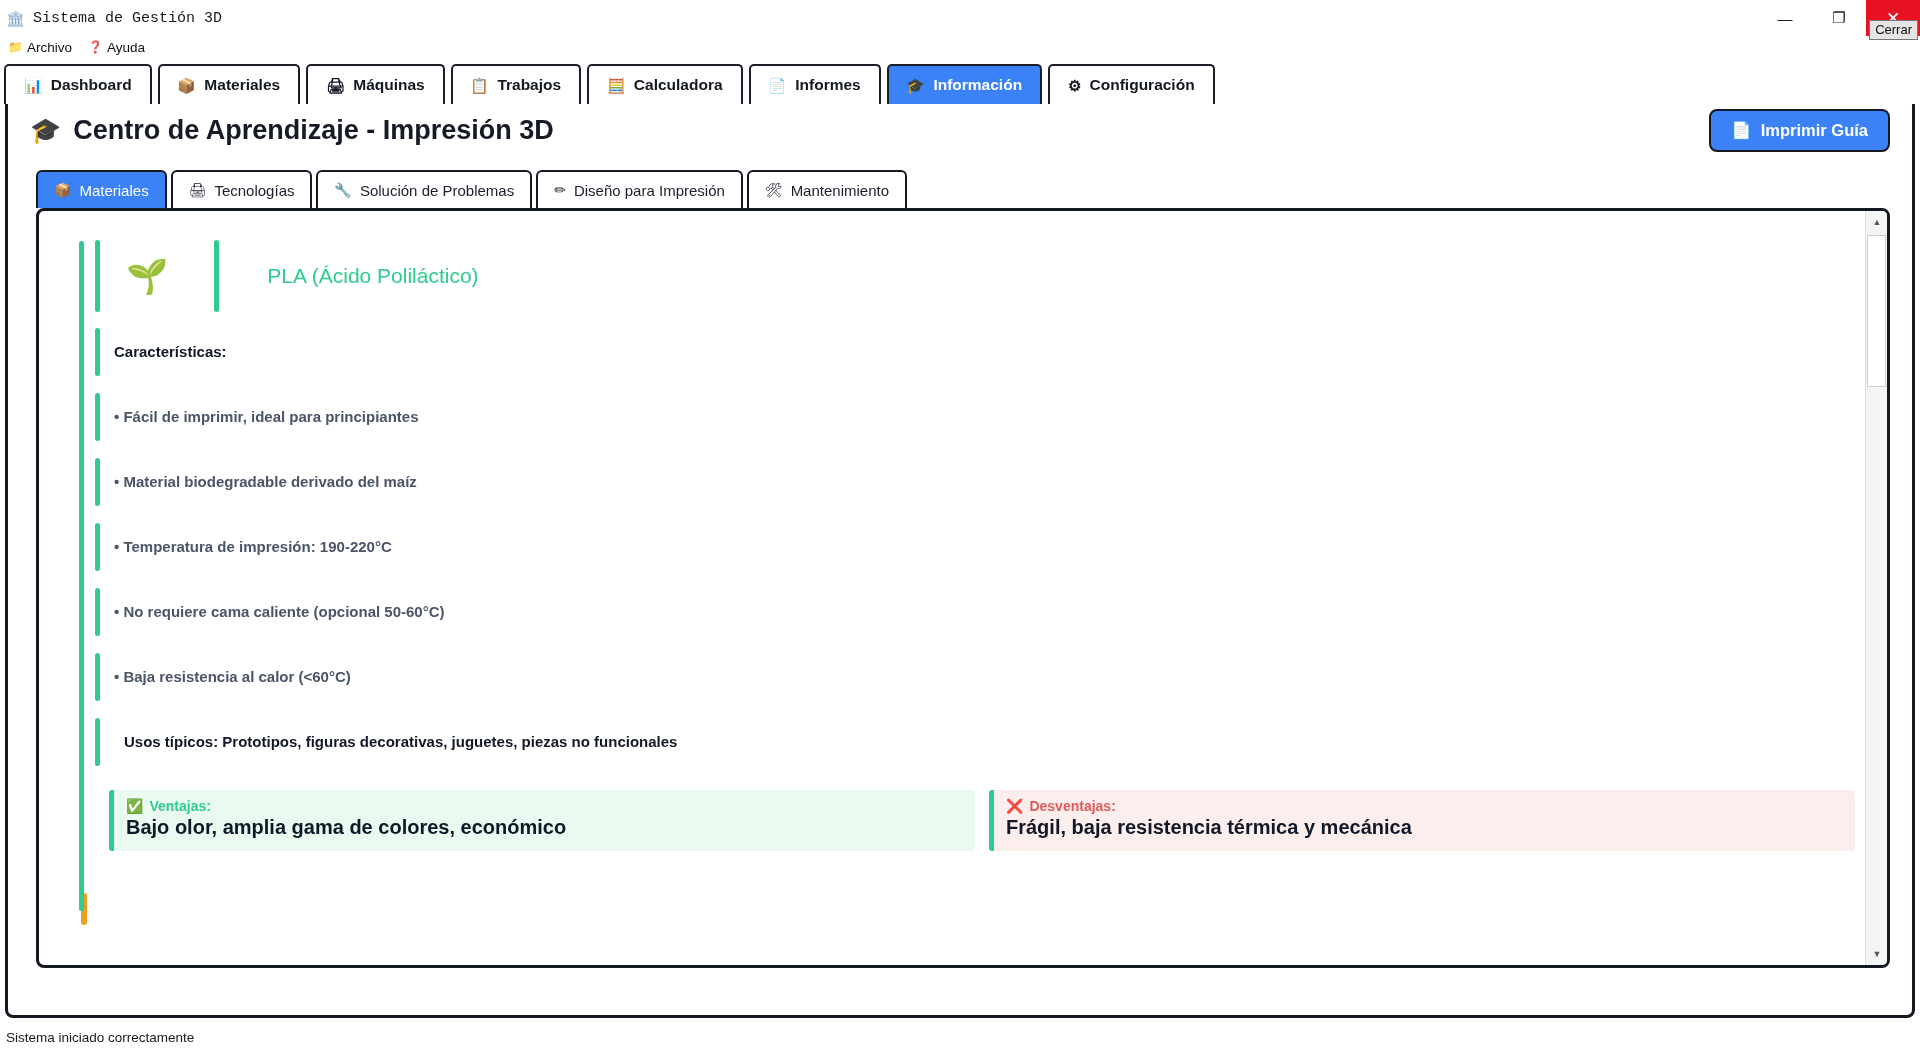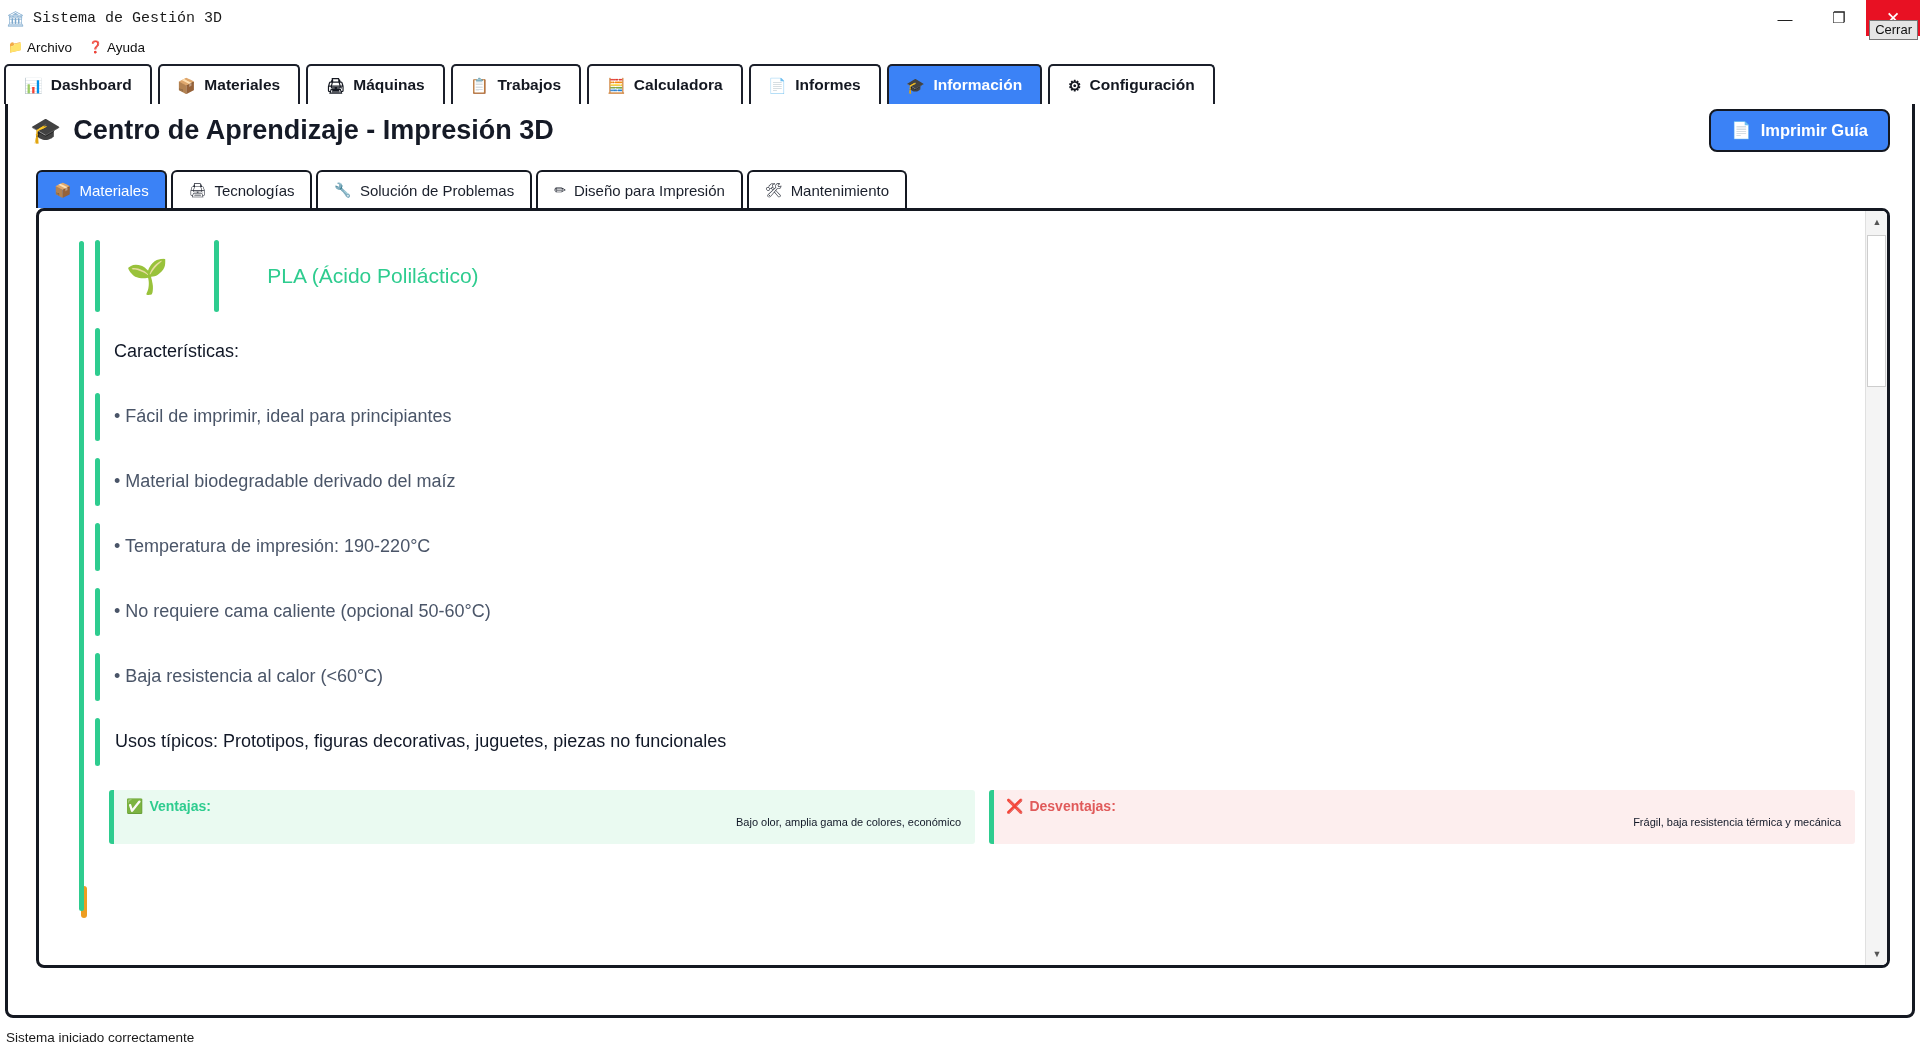--- a/index.html
+++ b/index.html
@@ -224,27 +224,27 @@
     align-items: center;
     height: 65px;
   }
   .line-row .accent {
     width: 5px; height: 48px;
     background: #2ecc8f;
     border-radius: 3px;
     margin-right: 14px;
   }
   .line-row .ltext {
-    font-size: 18px;
-    font-weight: normal;
+    font-size: 15px;
+    font-weight: bold;
     color: #4a5568;
     white-space: nowrap;
   }
   .line-row.heading .ltext { color: #111827; }
-  .line-row.usage .ltext { color: #111827; margin-left: 1px; }
+  .line-row.usage .ltext { color: #111827; margin-left: 10px; }
 
   
   .proscons {
     display: flex;
     gap: 14px;
     margin-top: 16px;
     padding-left: 14px;
   }
   .pc-box {
     flex: 1;
@@ -257,24 +257,23 @@
   .pc-box.cons { background: #fdeeee; }
   .pc-label {
     font-size: 14px;
     font-weight: bold;
     display: flex; align-items: center; gap: 6px;
     margin-bottom: 2px;
   }
   .pc-box.pros .pc-label { color: #2ecc8f; }
   .pc-box.cons .pc-label { color: #e05a5a; }
   .pc-text {
-    font-size: 11px;
-    font-weight: normal;
+    font-size: 20px;
+    font-weight: bold;
     color: #111827;
-    text-align: right;
   }
 
   .next-accent {
     width: 6px; height: 32px;
     background: #ed9d21;
     border-radius: 3px;
     margin: 42px 0 0 12px;
   }
 
   

